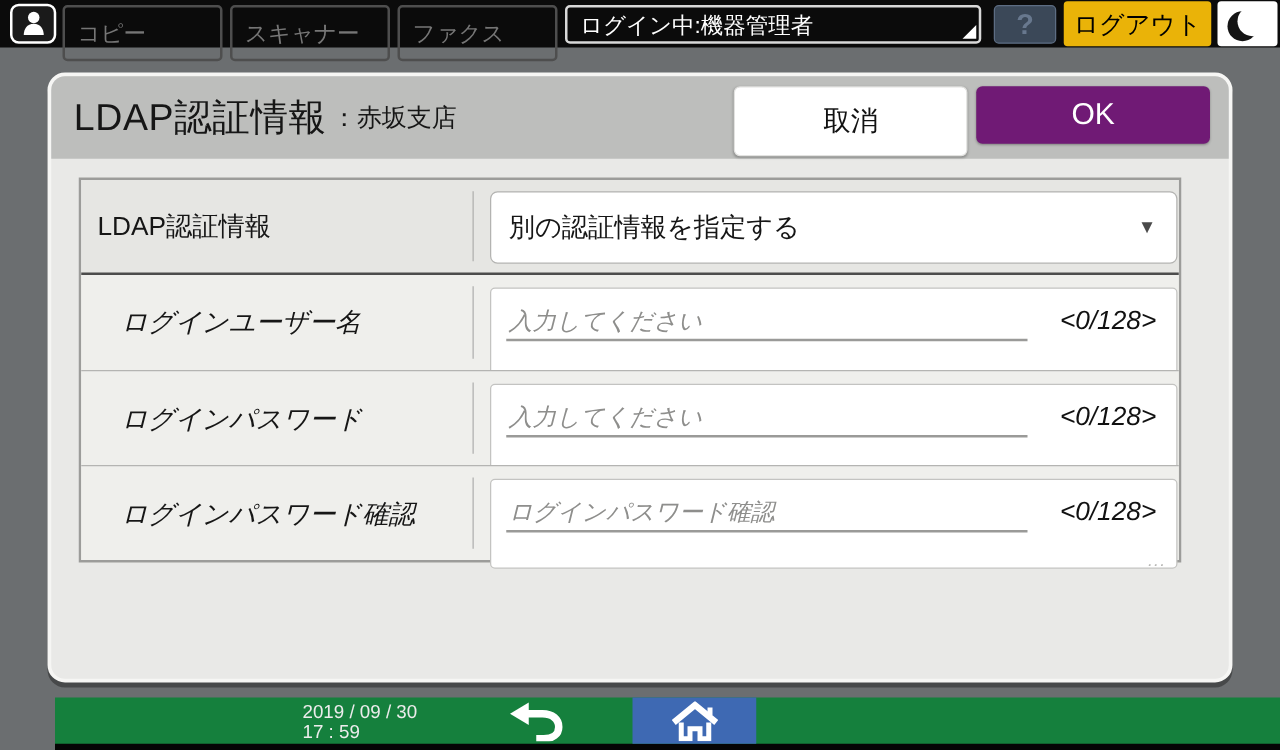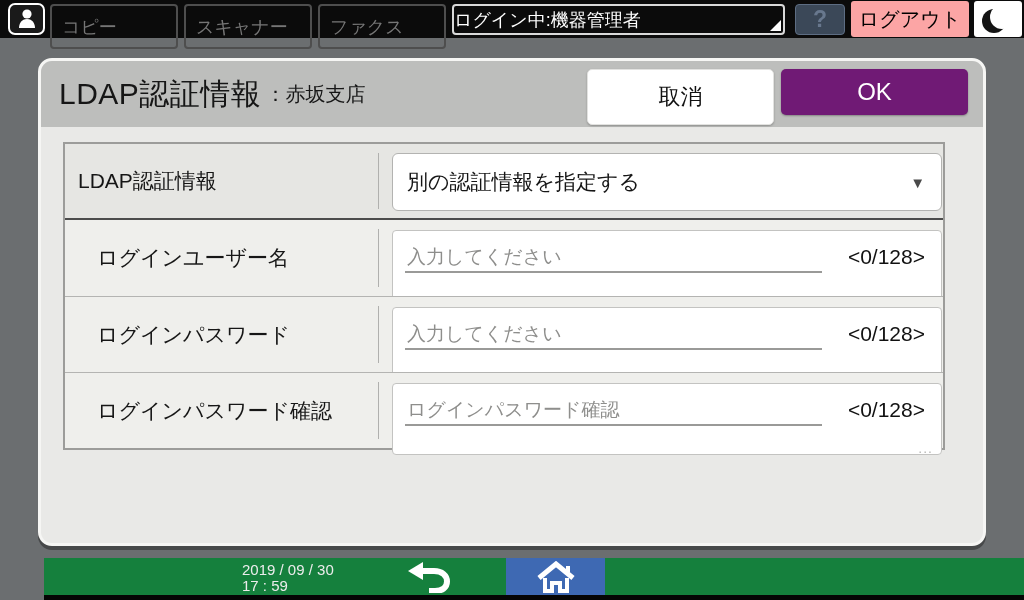--- a/index.html
+++ b/index.html
@@ -7,27 +7,27 @@
   body { background:#6b6e70; font-family:"Liberation Sans","DejaVu Sans",sans-serif; position:relative; }
 
   
   .topbar { position:absolute; left:0; top:0; width:1024px; height:38px; background:#0b0b0b; }
   .user-btn { position:absolute; left:8px; top:3px; width:37px; height:32px; background:#1a1a1a;
               border:2px solid #fff; border-radius:7px; display:flex; align-items:center; justify-content:center; }
   .tab { position:absolute; top:4px; height:45px; width:128px; border:2px solid #4e4e4e; border-radius:4px;
          color:#767676; font-size:18px; display:flex; align-items:center; padding-left:10px; }
   .tab.t0 { left:50px; } .tab.t1 { left:184px; } .tab.t2 { left:318px; }
   .login-box { position:absolute; left:452px; top:4px; width:333px; height:31px; border:2px solid #d9d9d9;
-               border-radius:4px; color:#fff; font-size:18px; display:flex; align-items:center; }
+               border-radius:4px; color:#fff; font-size:18px; display:flex; align-items:center; padding-left:10px; }
   .login-corner { position:absolute; right:2px; bottom:2px; width:0; height:0;
                   border-left:11px solid transparent; border-bottom:11px solid #fff; }
   .help-btn { position:absolute; left:795px; top:4px; width:50px; height:31px; background:#3b4858;
               border:1px solid #5d6d83; border-radius:4px; color:#68788e; font-size:23px; font-weight:bold;
               display:flex; align-items:center; justify-content:center; }
-  .logout-btn { position:absolute; left:851px; top:1px; width:118px; height:36px; background:#fca5a5;
+  .logout-btn { position:absolute; left:851px; top:1px; width:118px; height:36px; background:#eab308;
                 border-radius:3px; color:#000; font-size:20px; display:flex; align-items:center; justify-content:center; }
   .night-btn { position:absolute; left:974px; top:1px; width:48px; height:36px; background:#fff;
                border-radius:3px; overflow:hidden; }
   .moon { position:absolute; left:16px; top:4px; width:24px; height:24px; border-radius:50%;
           box-shadow:-8px 4px 0 0 #141414; }
 
   
   .dialog { position:absolute; left:38px; top:58px; width:948px; height:488px; background:#e9e9e7;
             border:3px solid #f6f6f4; border-radius:14px; box-shadow:0 4px 0 rgba(35,35,35,.5); }
   .dlg-header { position:absolute; left:0; top:0; width:942px; height:66px; background:#bdbebc;
@@ -39,21 +39,21 @@
                 border:1px solid #e2e2e0; border-radius:5px; box-shadow:0 1px 2px rgba(0,0,0,.25);
                 color:#111; font-size:22px; display:flex; align-items:center; justify-content:center; }
   .btn-ok { position:absolute; left:740px; top:8px; width:187px; height:46px; background:#701a75;
             border-radius:5px; box-shadow:0 1px 2px rgba(0,0,0,.3);
             color:#fff; font-size:24px; display:flex; align-items:center; justify-content:center; }
 
   
   .table { position:absolute; left:22px; top:81px; width:882px; background:#efefec; border:2px solid #9c9c9a; }
   .row { position:relative; height:76px; display:flex; align-items:center; }
   .row-auth { background:#e6e6e3; border-bottom:2px solid #4c4c4c; }
-  .row-field { background:#efefec; }
+  .row-field { background:#efefec;font-style:italic; }
   .row-field + .row-field { border-top:1px solid #b4b4b2; }
   .cell-label { width:314px; height:100%; display:flex; align-items:center; position:relative;
                 font-size:21px; color:#161616; flex:none; }
   .cell-label::after { content:""; position:absolute; right:0; top:9px; bottom:9px; width:1px; background:#b0b0ae; }
   .row-auth .cell-label { padding-left:13px; }
   .row-field .cell-label { padding-left:32px; }
   .cell-ctrl { flex:1; height:100%; position:relative; }
 
   .select { position:absolute; left:13px; top:9px; width:550px; height:58px; background:#fff;
             border:1px solid #b3b3b1; border-radius:6px; display:flex; align-items:center;

